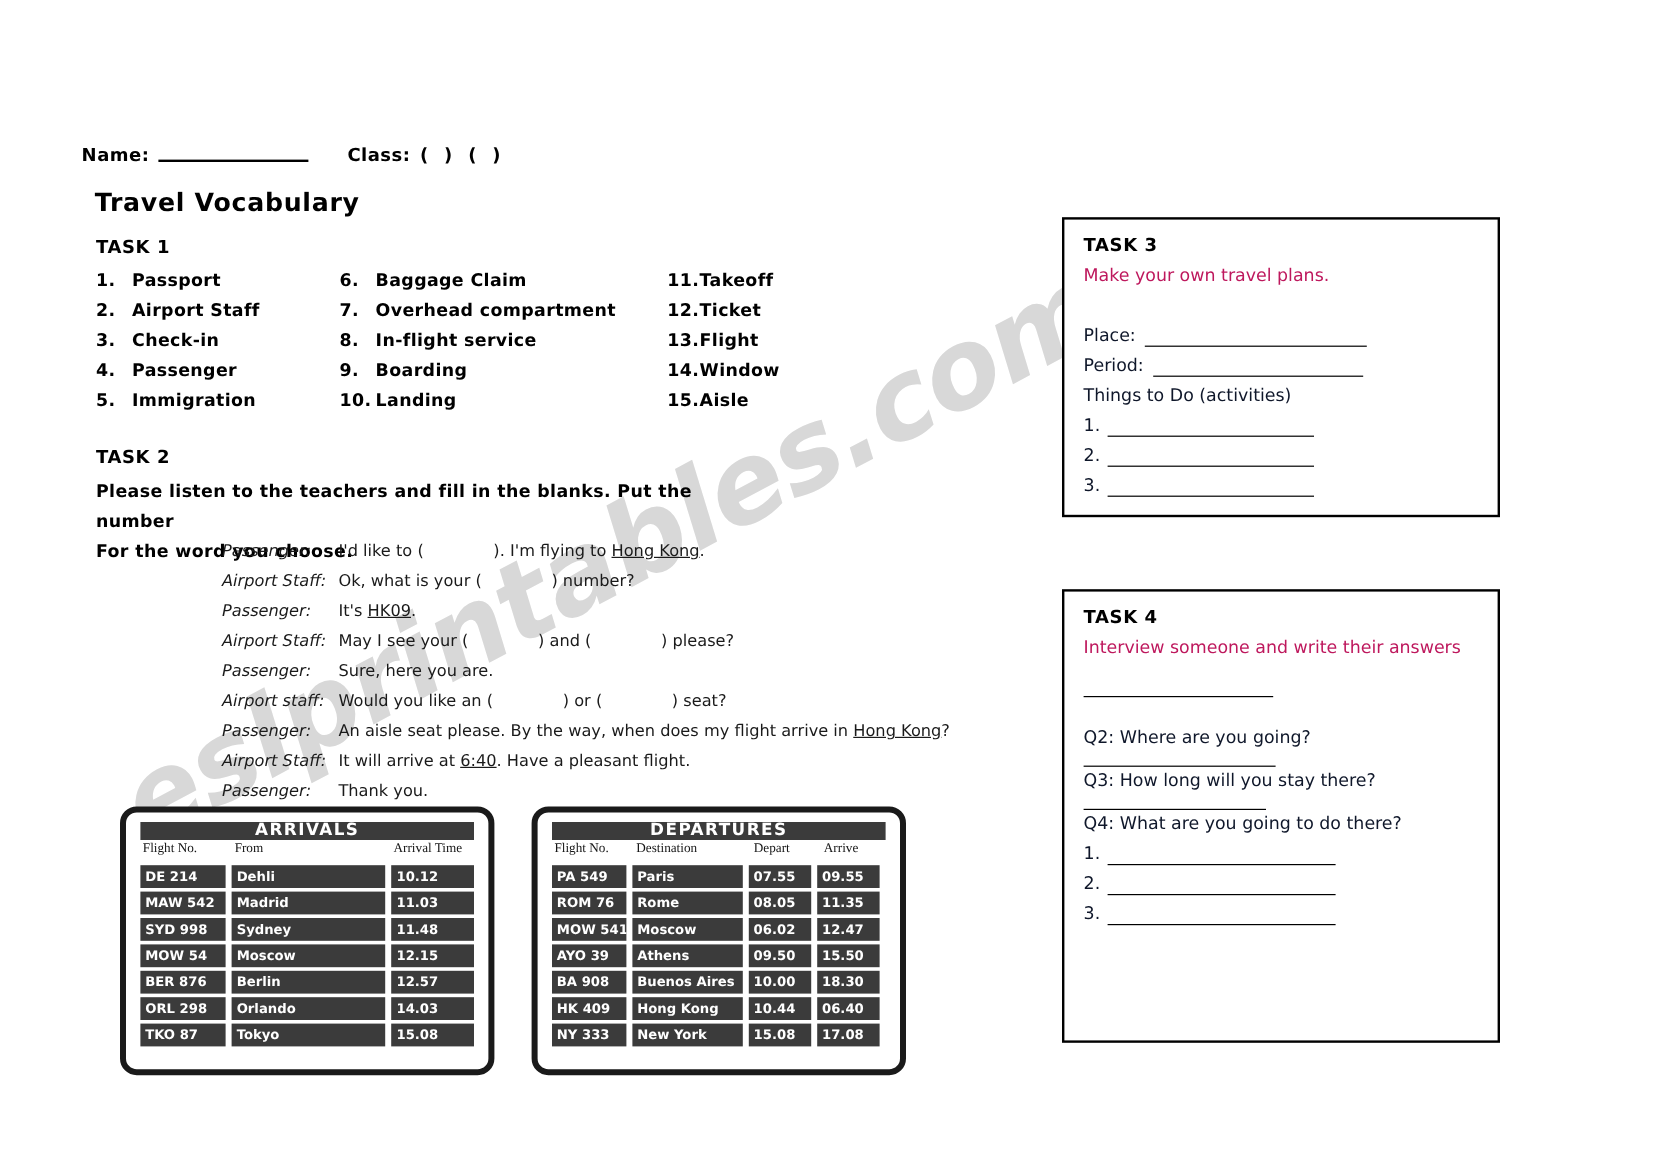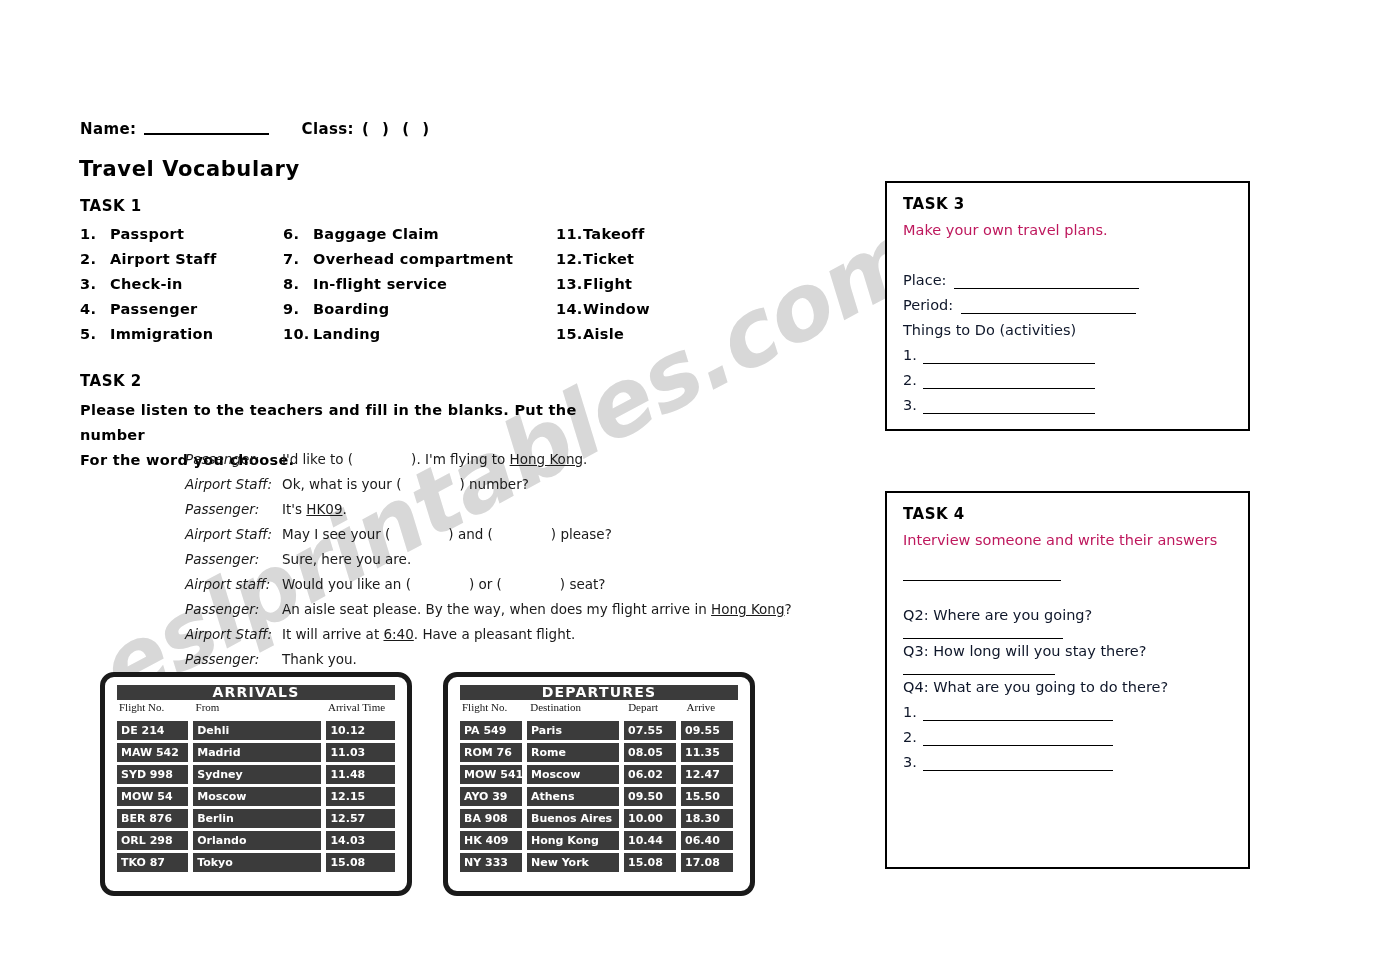--- a/index.html
+++ b/index.html
@@ -42,21 +42,21 @@
     position: absolute;
     left: 0;
     top: 0;
     width: 820px;
     height: 972px;
     z-index: 10;
   }
 
   .headline-row {
     position: absolute;
-    left: 80px;
+    left: 68px;
     top: 120px;
     font-family: "DejaVu Sans", sans-serif;
     font-size: 15px;
     font-weight: bold;
     letter-spacing: 0.4px;
     white-space: nowrap;
   }
   .name-label { display: inline-block; }
   .name-blank {
     display: inline-block;

